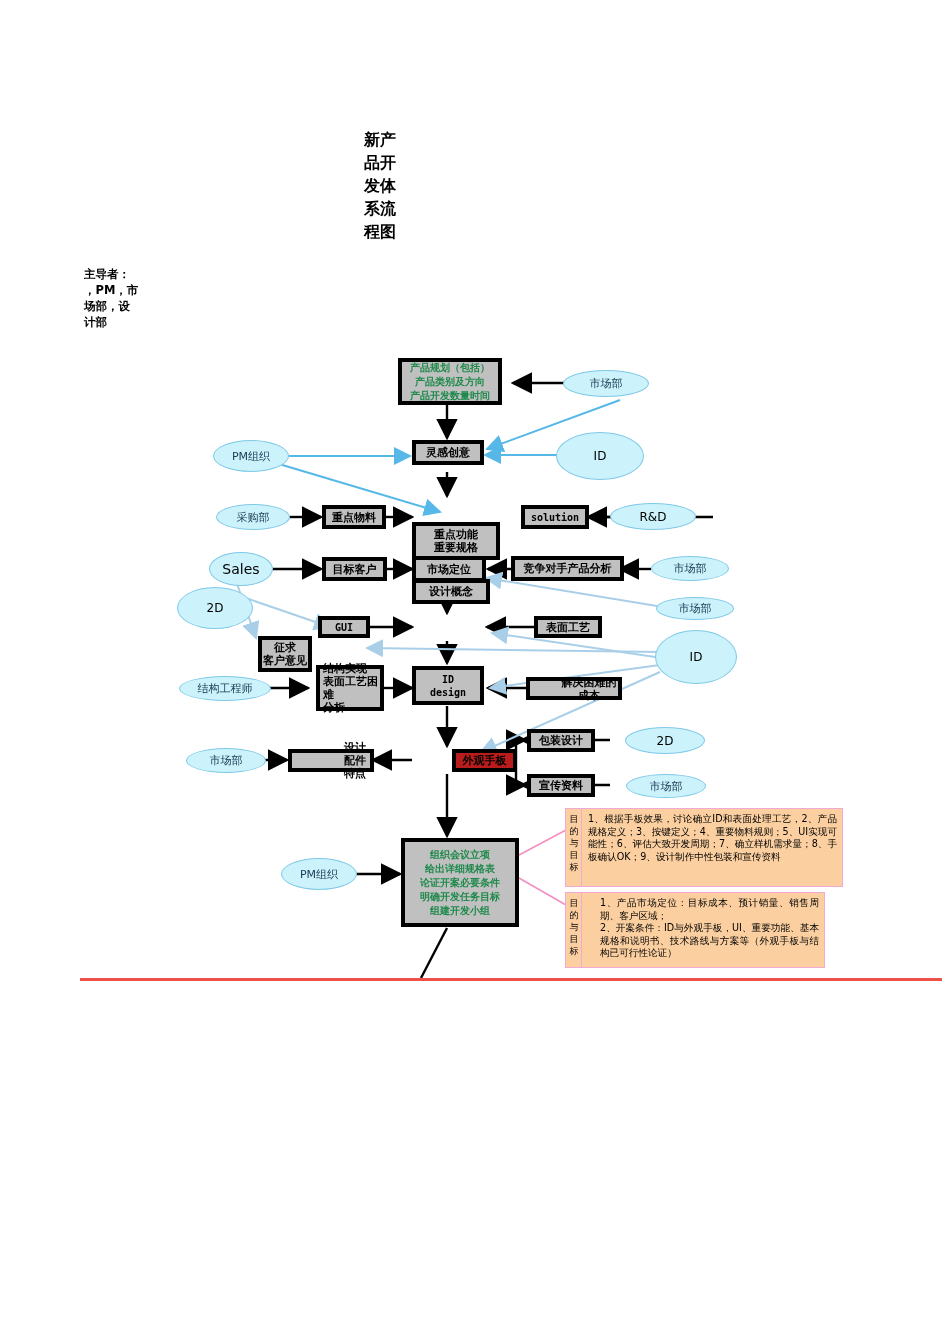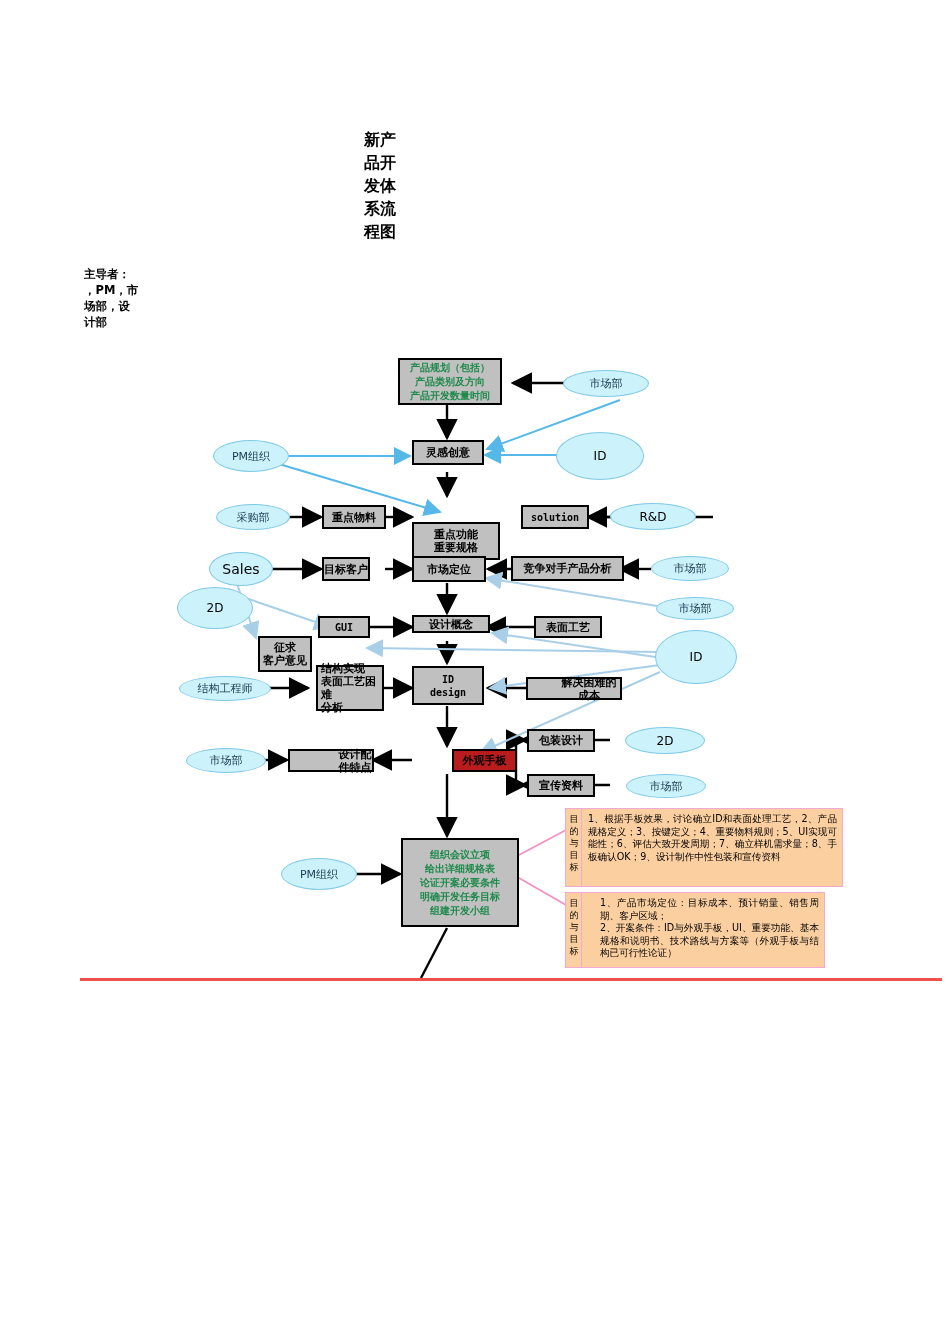--- a/index.html
+++ b/index.html
@@ -10,21 +10,21 @@
 
   
   .title{position:absolute;left:364px;top:128px;width:48px;
          font-weight:bold;font-size:16px;line-height:23px;color:#000;
          letter-spacing:0px;}
   .leadlabel{position:absolute;left:84px;top:266px;width:58px;
          font-weight:bold;font-size:11.5px;line-height:16px;color:#000;}
 
   
   .box{position:absolute;box-sizing:border-box;background:#c0c0c0;
-       border:2px solid #000000;display:flex;align-items:center;
+       border:4px solid #000000;display:flex;align-items:center;
        justify-content:center;text-align:center;font-weight:bold;
        font-size:11px;line-height:13px;color:#000;}
   .box.green{color:#1f8a4c;}
   .box.yellow{background:#b91c1c;margin-left:40px;}
   .box.mono{font-family:"DejaVu Sans Mono","Liberation Mono",monospace;font-size:10px;}
 
   
   .ell{position:absolute;box-sizing:border-box;background:#ccf2fb;
        border:1px solid #7fc9e8;border-radius:50%;
        display:flex;align-items:center;justify-content:center;
@@ -143,38 +143,38 @@
 产品类别及方向
 产品开发数量时间</div>
 
   <div class="box" style="left:412px;top:440px;width:72px;height:25px;">灵感创意</div>
 
   <div class="box" style="left:412px;top:522px;width:88px;height:38px;white-space:pre-line;text-align:center;">重点功能
 重要规格</div>
 
   <div class="box" style="left:412px;top:556px;width:74px;height:26px;">市场定位</div>
 
-  <div class="box" style="left:412px;top:615px;width:78px;height:18px;">设计概念</div>
+  <div class="box" style="left:412px;top:579px;width:78px;height:25px;">设计概念</div>
 
   <div class="box mono" style="left:412px;top:666px;width:72px;height:39px;white-space:pre-line;">ID
 design</div>
 
   <div class="box yellow" style="left:412px;top:749px;width:65px;height:23px;">外观手板</div>
 
   <div class="box green" style="left:401px;top:838px;width:118px;height:89px;white-space:pre-line;font-size:10px;line-height:14px;">组织会议立项
 给出详细规格表
 论证开案必要条件
 明确开发任务目标
 组建开发小组</div>
 
   <div class="box" style="left:322px;top:505px;width:64px;height:24px;">重点物料</div>
 
   <div class="box mono" style="left:521px;top:505px;width:68px;height:24px;">solution</div>
 
-  <div class="box" style="left:322px;top:557px;width:48px;height:24px;">目标客户</div>
+  <div class="box" style="left:322px;top:557px;width:65px;height:24px;">目标客户</div>
 
   <div class="box" style="left:511px;top:556px;width:113px;height:25px;">竞争对手产品分析</div>
 
   <div class="box mono" style="left:318px;top:616px;width:52px;height:22px;">GUI</div>
 
   <div class="box" style="left:534px;top:616px;width:68px;height:22px;text-align:right;">表面工艺</div>
 
   <div class="box" style="left:258px;top:636px;width:54px;height:36px;white-space:pre-line;">征求
 客户意见</div>
 

